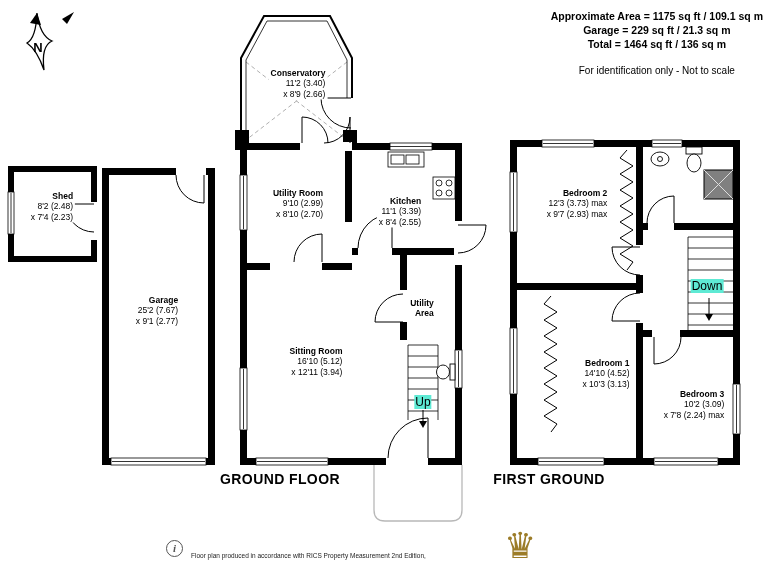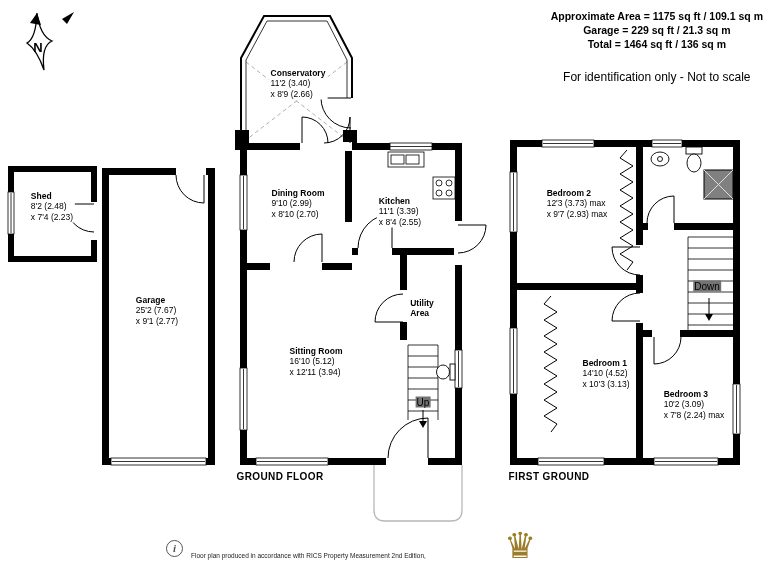--- a/index.html
+++ b/index.html
@@ -1,25 +1,25 @@
 <!DOCTYPE html>
 <html><head>
 <meta charset="utf-8">
 <style>
   *{margin:0;padding:0;box-sizing:border-box}
   html,body{width:768px;height:576px;background:#fff;font-family:"Liberation Sans",sans-serif;color:#000}
   .canvas{position:relative;width:768px;height:576px;background:#fff;overflow:hidden}
   .plan-svg{position:absolute;left:0;top:0}
   svg text{font-family:"Liberation Sans",sans-serif}
-  .room-label{position:absolute;transform:translate(-50%,-50%);text-align:left;font-size:8.5px;line-height:1.22;background:#fff;padding:0 2px;white-space:nowrap}
+  .room-label{position:absolute;transform:translate(-50%,-50%);text-align:right;font-size:8.5px;line-height:1.22;background:#fff;padding:0 2px;white-space:nowrap}
   .room-label .rname{font-weight:bold}
-  .small-label{position:absolute;transform:translate(-50%,-50%);font-size:10px;background:#737373;padding:0 1px;white-space:nowrap}
-  .floor-title{position:absolute;transform:translateX(-50%);font-weight:bold;font-size:10px;letter-spacing:.4px;white-space:nowrap}
+  .small-label{position:absolute;transform:translate(-50%,-50%);font-size:12px;background:#5eead4;padding:0 1px;white-space:nowrap}
+  .floor-title{position:absolute;transform:translateX(-50%);font-weight:bold;font-size:14px;letter-spacing:.4px;white-space:nowrap}
   .hdr{position:absolute;top:9px;right:5px;text-align:center;font-size:10.5px;font-weight:bold;line-height:14px}
-  .hdr .disc{font-weight:normal;font-size:12px;margin-top:19px}
+  .hdr .disc{font-weight:normal;font-size:10px;margin-top:13px}
   .footer{position:absolute;left:191px;top:536px;font-size:6.5px;line-height:1.25;color:#222;white-space:pre}
   .info-badge{position:absolute;left:166px;top:540px;width:17px;height:17px;border:1.2px solid #555;border-radius:50%;color:#555;font-family:"Liberation Serif",serif;font-style:italic;font-weight:bold;text-align:center;line-height:14px;font-size:11px}
   .crown{position:absolute;left:504px;top:528px;font-size:36px;line-height:1;color:#9c7c28}
 </style>
 </head>
 <body>
 
 <div class="canvas">
 
   <svg class="plan-svg" width="768" height="576" viewBox="0 0 768 576">
@@ -256,21 +256,21 @@
     <div class="disc">For identification only - Not to scale</div>
   </div>
 
   <div class="room-label" style="left:298px;top:84px">
     <div class="rname">Conservatory</div>
     <div>11'2 (3.40)</div>
     <div>x 8'9 (2.66)</div>
   </div>
 
   <div class="room-label" style="left:298px;top:204px">
-    <div class="rname">Dining Room</div>
+    <div class="rname">Utility Room</div>
     <div>9'10 (2.99)</div>
     <div>x 8'10 (2.70)</div>
   </div>
 
   <div class="room-label" style="left:400px;top:212px">
     <div class="rname">Kitchen</div>
     <div>11'1 (3.39)</div>
     <div>x 8'4 (2.55)</div>
   </div>
 

